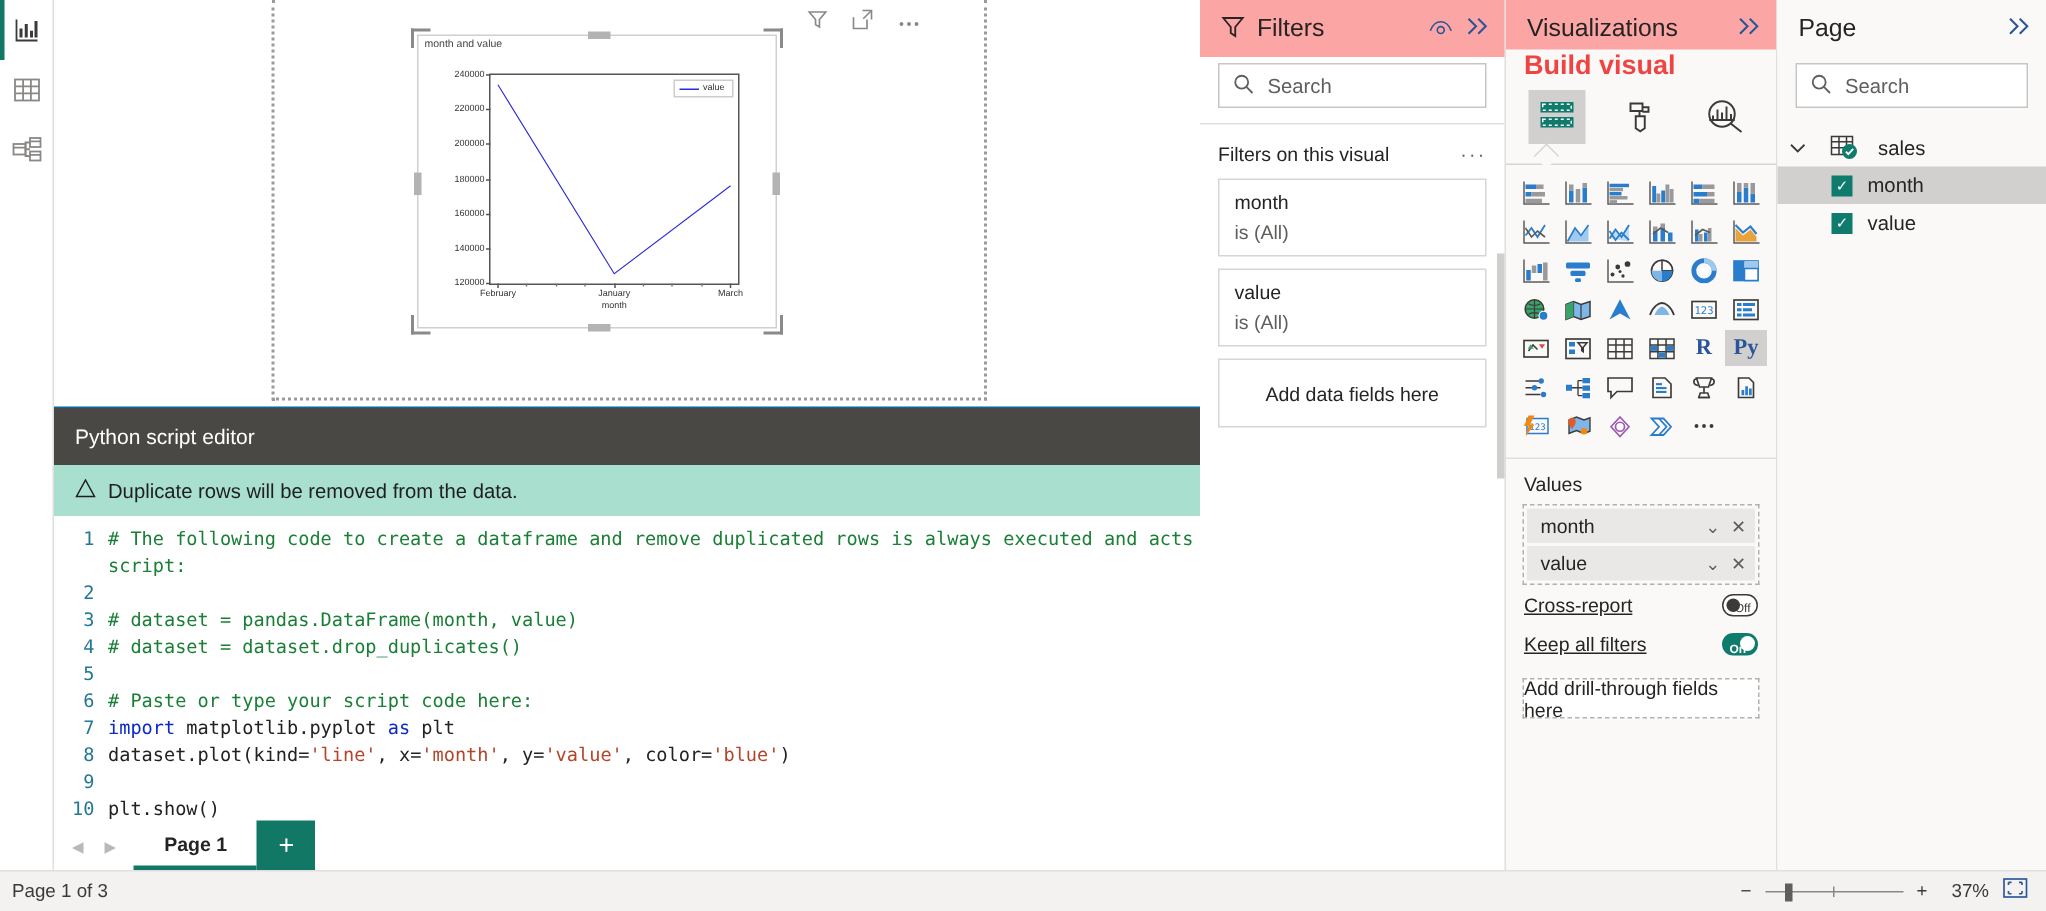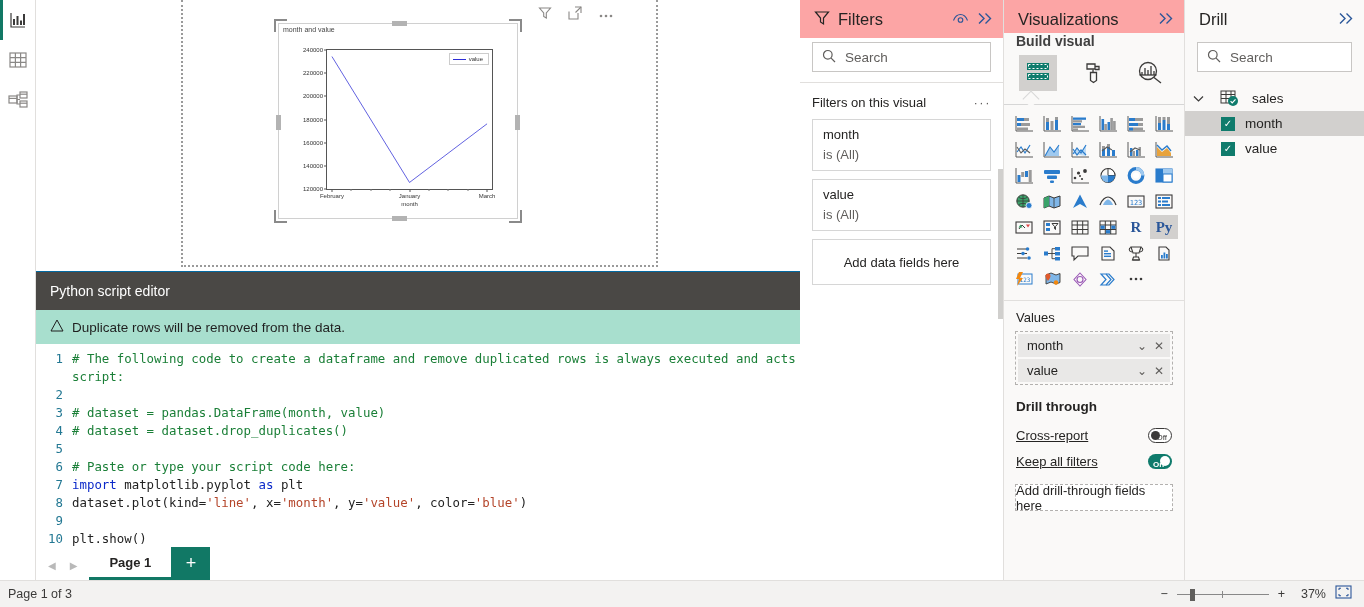--- a/index.html
+++ b/index.html
@@ -174,21 +174,21 @@
   .filtercard .fval { font-size:13px; color:#605e5c; }
   .dropzone {
     border:1px solid #d6d6d6; background:#fff; height:46px;
     display:flex; align-items:center; justify-content:center;
     font-size:13px; color:#252423;
   }
   #filters-scroll { position:absolute; right:0px; top:86px; width:5px; height:150px; background:#d0cfcd; }
 
   
   #viz-pane { left:1004px; width:181px; border-right:1px solid #e1dfdd; }
-  #viz-sub { padding:0 0 4px 12px; font-size:14px; font-weight:bold; color:#404040; }
+  #viz-sub { padding:0 0 4px 12px; font-size:18px; font-weight:bold; color:#ef4444; }
   #viz-tabs { display:flex; align-items:center; justify-content:space-around; padding:2px 6px 0 6px; }
   .viz-tab { width:38px; height:36px; display:flex; align-items:center; justify-content:center; cursor:pointer; }
   .viz-tab.sel { background:#d2d0ce; }
   #viz-caret {
     position:relative; height:10px; border-bottom:1px solid #d6d6d6; margin-top:4px;
   }
   #viz-caret::after{
     content:""; position:absolute; left:21px; bottom:-1px; width:11px; height:11px;
     background:#faf9f8; border-left:1px solid #d6d6d6; border-top:1px solid #d6d6d6;
     transform:rotate(45deg);
@@ -1045,41 +1045,40 @@
       <span class="wico">⌄</span>
       <span class="wico">✕</span>
     </div>
     <div class="wellrow">
       <span class="wname">value</span>
       <span class="wico">⌄</span>
       <span class="wico">✕</span>
     </div>
   </div>
 
-  <div class="drill-title">Drill through</div>
   <div class="togrow">
     <span class="tlabel">Cross-report</span>
     <span class="toggle off">
       <span class="knob"></span>
         <span class="tt">Off</span>
     </span>
   </div>
   <div class="togrow">
     <span class="tlabel">Keep all filters</span>
     <span class="toggle on">
       <span class="tt">On</span>
         <span class="knob"></span>
     </span>
   </div>
   <div id="drill-drop">Add drill-through fields here</div>
 </div>
 
 <div class="pane" id="data-pane">
   <div class="pane-head" style="background:#faf9f8">
-    <span class="pane-title">Drill</span>
+    <span class="pane-title">Page</span>
     <span class="chev2">
       <svg width="16" height="13" viewBox="0 0 16 13">
           <g fill="none" stroke="#2a5699" stroke-width="1.4">
             <path d="M2 1.5l5 5-5 5"></path>
             <path d="M8.5 1.5l5 5-5 5"></path>
           </g>
         </svg>
     </span>
   </div>
   <div class="searchbox">

